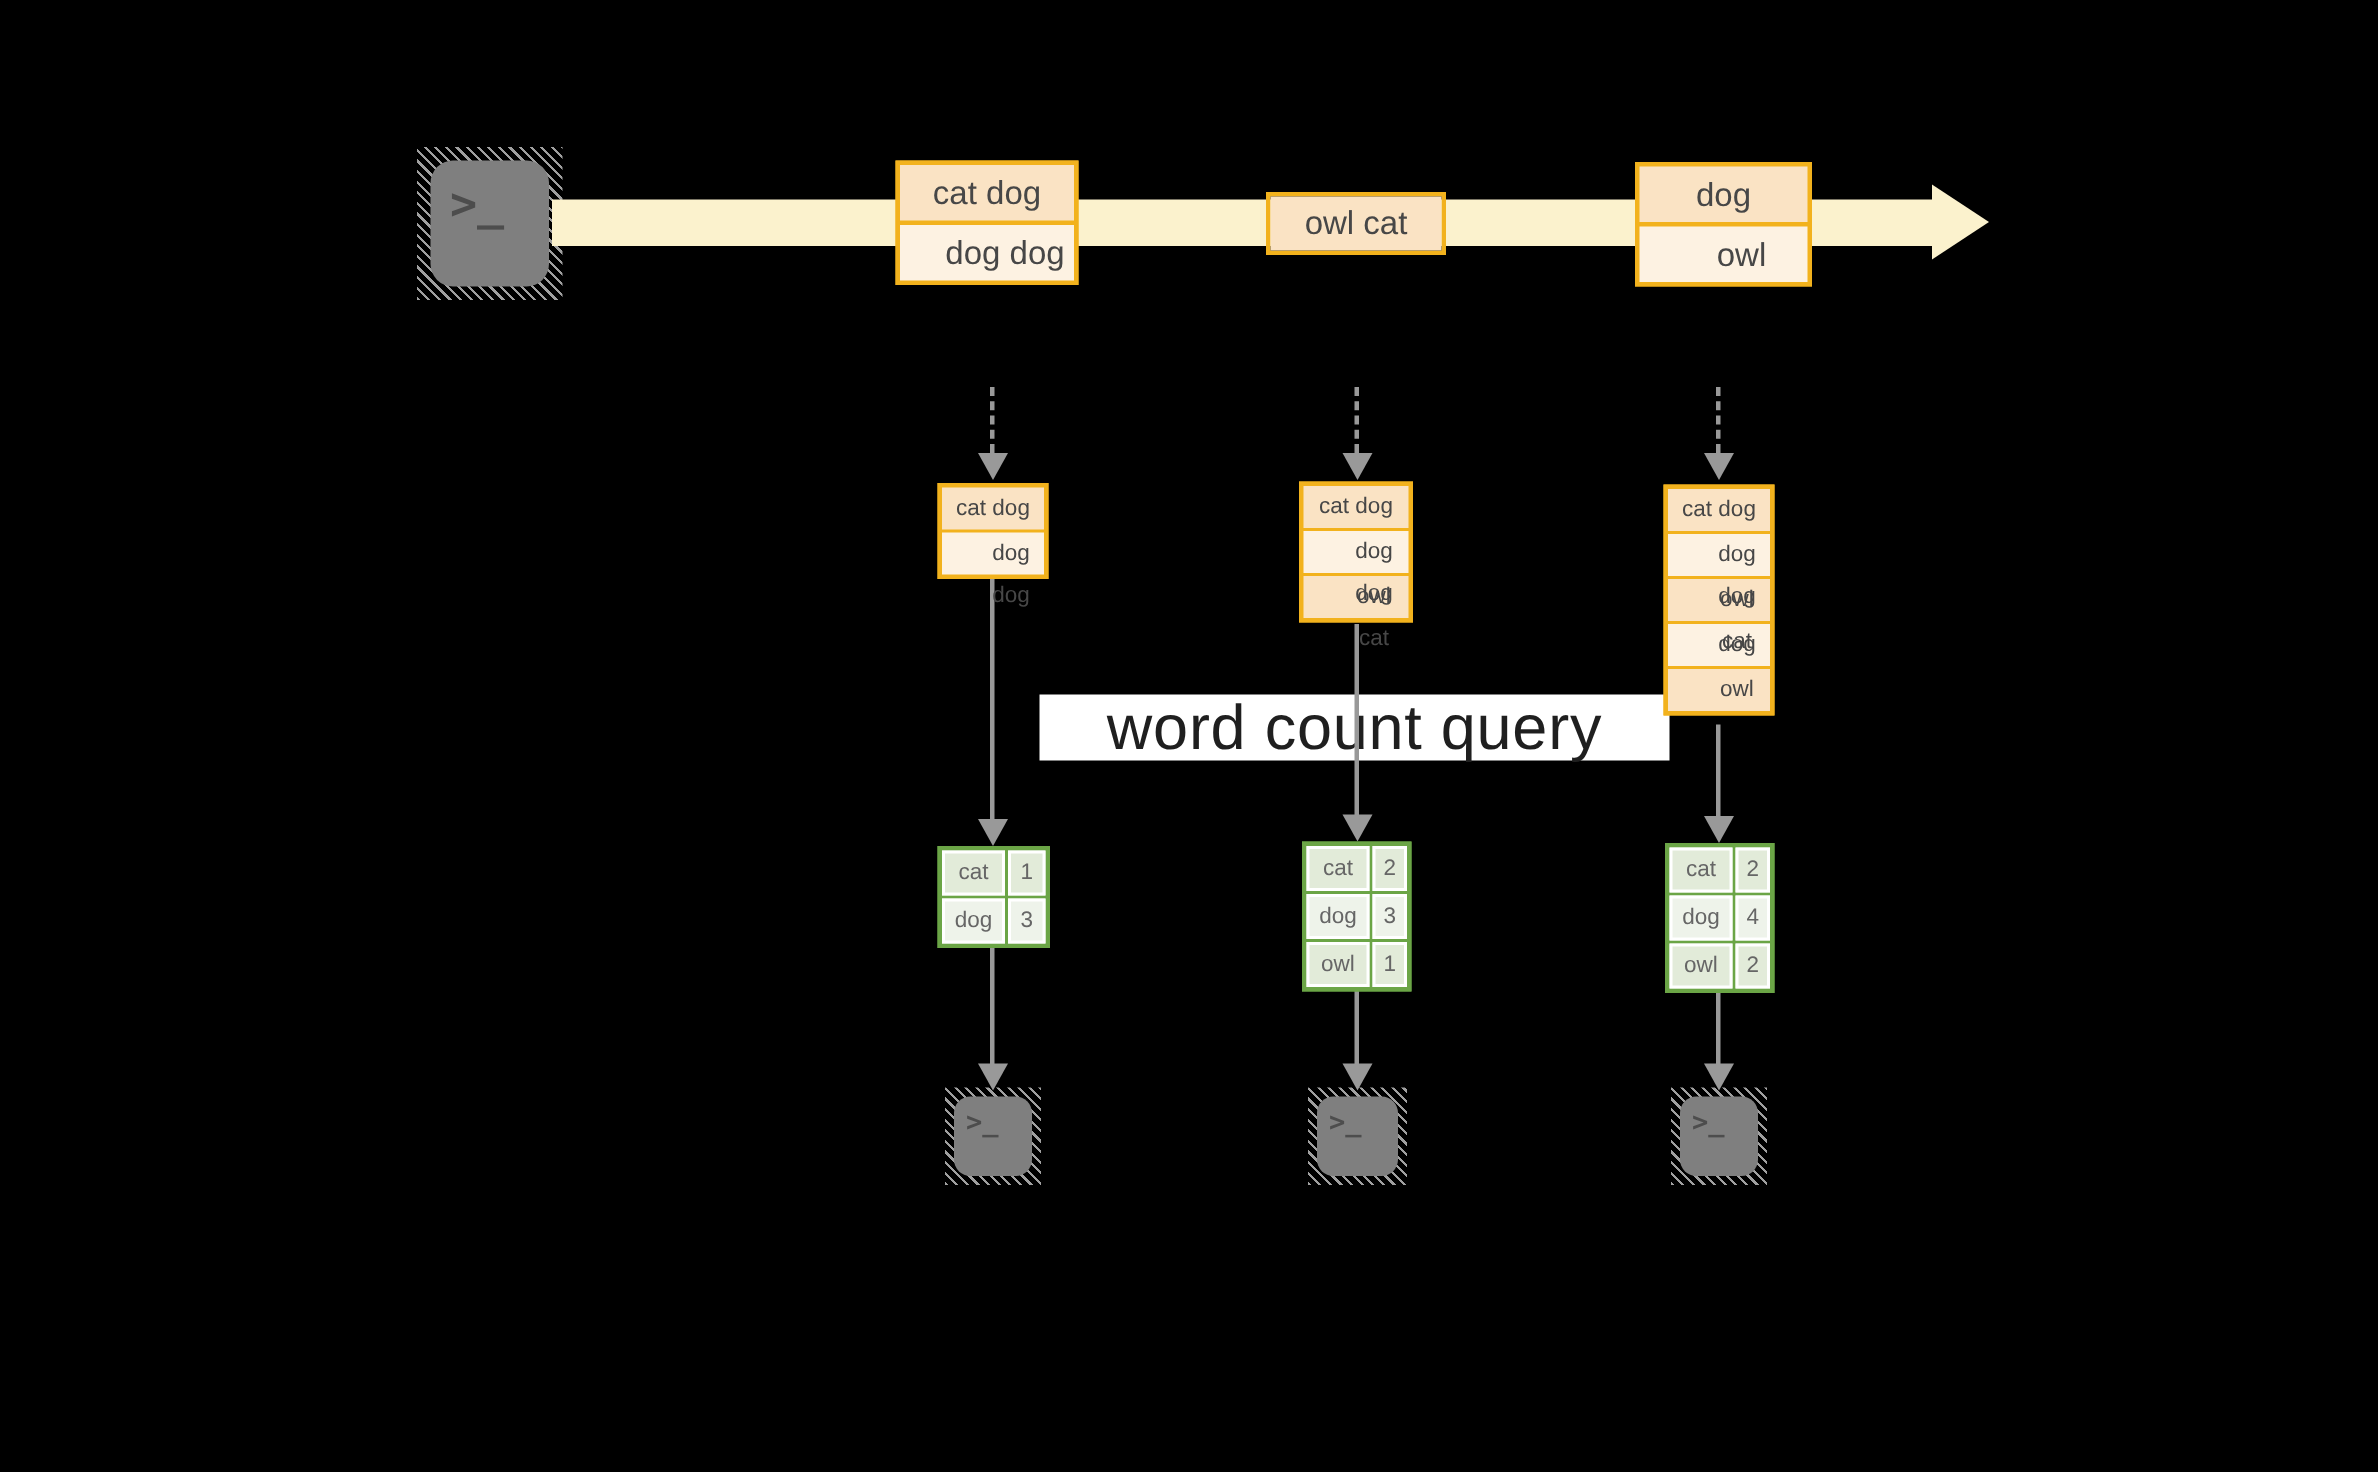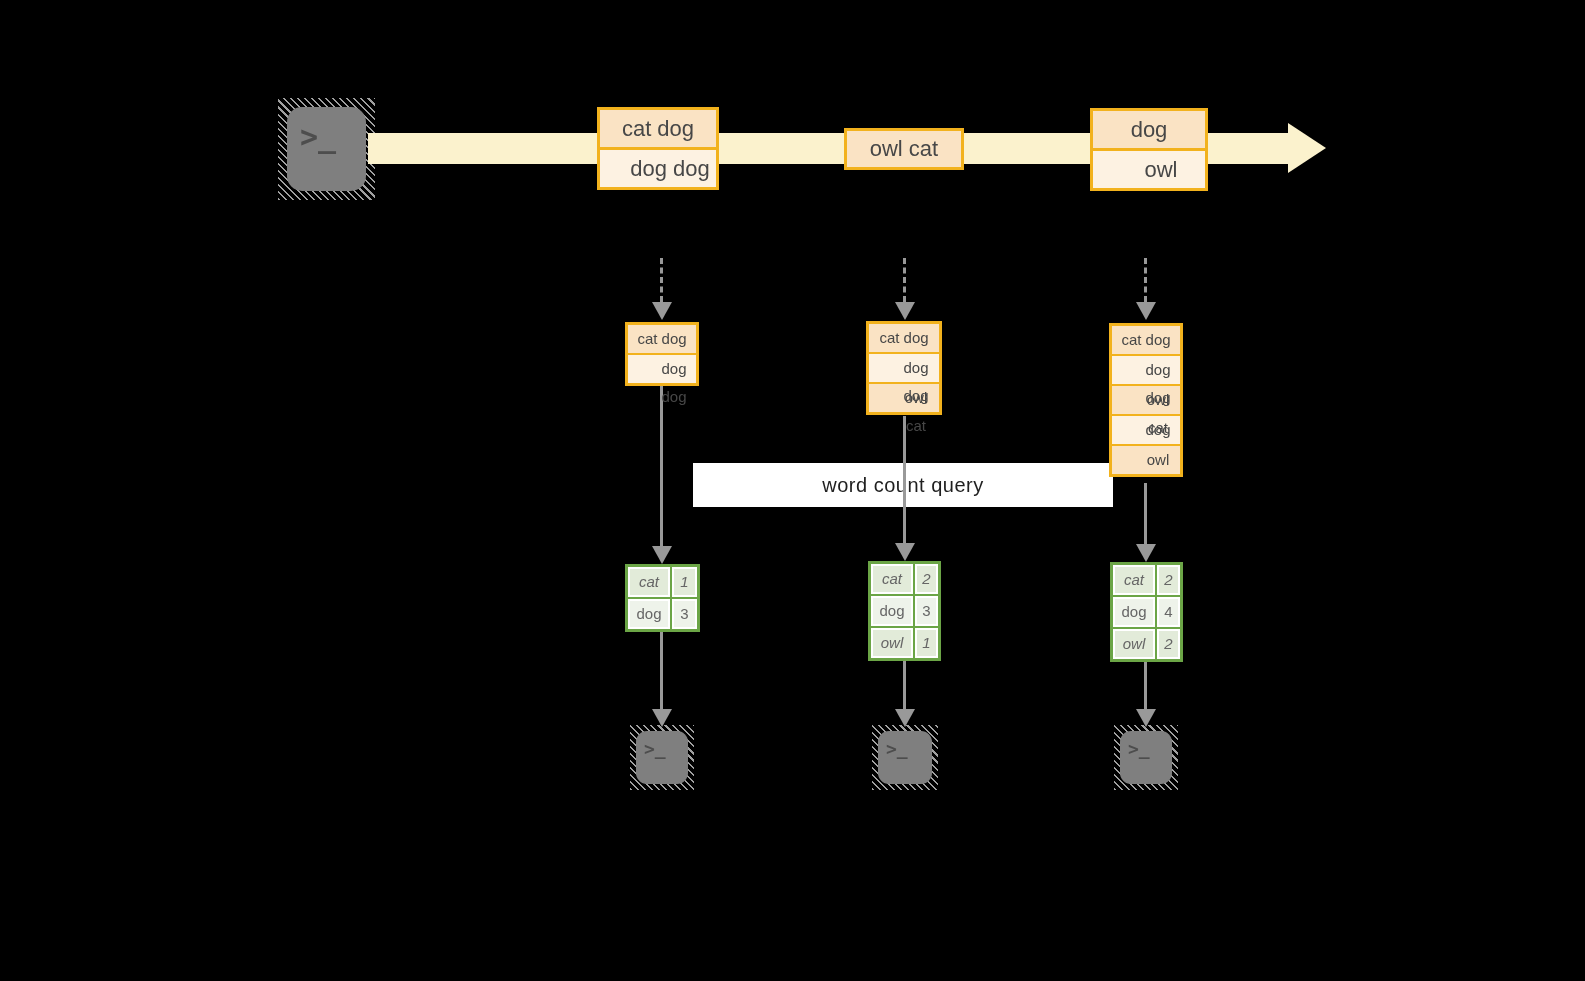--- a/index.html
+++ b/index.html
@@ -50,21 +50,21 @@
   #batch-2{left:844px;top:128px;width:120px;}
   #batch-3{left:1090px;top:108px;width:118px;}
   #state-1{left:625px;top:322px;width:74px;}
   #state-2{left:866px;top:321px;width:76px;}
   #state-3{left:1109px;top:323px;width:74px;}
 
   
   #query-band{position:absolute;left:693px;top:463px;width:420px;height:44px;
         background:var(--query-band-bg);z-index:1;display:flex;align-items:center;
         justify-content:center;}
-  #query-label{font-size:20px;color:var(--query-text);letter-spacing:.5px;text-align:right;}
+  #query-label{font-size:42px;color:var(--query-text);letter-spacing:.5px;text-align:right;}
 
   
   .shaft{position:absolute;width:0;border-left:3px solid var(--arrow-gray);z-index:2;}
   .shaft.dashed{border-left-style:dashed;}
   .head{position:absolute;width:0;height:0;z-index:2;
         border-left:10px solid transparent;border-right:10px solid transparent;
         border-top:18px solid var(--arrow-gray);}
   
   #dash-1{left:660px;top:258px;height:44px;} #dash-1h{left:652px;top:302px;}
   #dash-2{left:903px;top:258px;height:44px;} #dash-2h{left:895px;top:302px;}
@@ -80,21 +80,21 @@
 
   
   .wc-table{position:absolute;border:3px solid var(--green-border);
         background:var(--green-border);box-sizing:border-box;z-index:3;}
   .wcrow{display:flex;height:30px;}
   .wcrow + .wcrow{margin-top:2px;}
   .wcrow .cell{border:2px solid #fff;box-sizing:border-box;height:30px;
         line-height:26px;text-align:center;font-size:15px;color:var(--table-text);}
   .wcrow .cell.word{flex:0 0 42px;}
   .wcrow .cell.num{flex:1;margin-left:2px;}
-  .galt-a .cell{background:var(--green-cell-a);font-style:italic;}
+  .galt-a .cell{background:var(--green-cell-a);}
   .galt-b .cell{background:var(--green-cell-b);}
   #wc-1{left:625px;top:564px;width:75px;}
   #wc-2{left:868px;top:561px;width:73px;}
   #wc-3{left:1110px;top:562px;width:73px;}
 </style>
 </head>
 <body>
 
 <div id="canvas">
 

